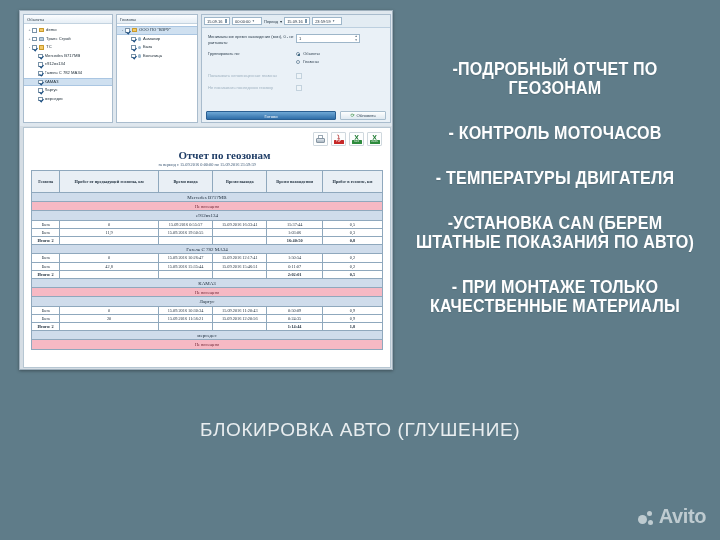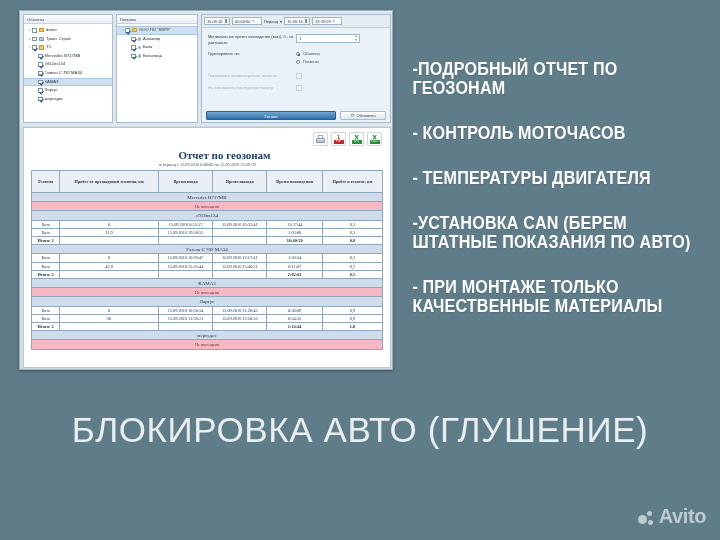--- a/index.html
+++ b/index.html
@@ -164,36 +164,36 @@
   table.rep th{
     background:#e9eff5; font-weight:bold; font-size:4.3px; height:22px;
   }
   tr.grp td{ background:#cfdceb; font-weight:normal; font-size:5px; padding:1.5px 0; }
   tr.empty td{ background:#f6b9c4; color:#6d2231; font-size:4.3px; padding:1.5px 0;}
   tr.tot td{ font-weight:bold; background:#fff; }
 
   
   .promo{
     position:absolute; left:400px; top:60px; width:310px;
-    color:#ffffff;
+    text-align:center; color:#ffffff;
   }
   .promo .line{
     font-family:"Liberation Sans", sans-serif;
     font-weight:bold; font-size:17.5px; line-height:19px;
     letter-spacing:.2px; margin-bottom:26px;
     transform:scaleX(.92); transform-origin:center;
     text-shadow:0 1px 1px rgba(0,0,0,.12);
   }
   .promo .line:last-child{ margin-bottom:0; }
 
   .bottom-copy{
     position:absolute; left:0; top:412px; width:720px; text-align:center;
     color:#e9eef0;
     font-family:"Liberation Sans", sans-serif; font-weight:300;
-    font-size:35px; line-height:35px; letter-spacing:.6px;
+    font-size:19px; line-height:35px; letter-spacing:.6px;
   }
 
   .avito{
     position:absolute; right:14px; bottom:12px;
     display:flex; align-items:flex-end; gap:4px;
     color:#cfd9dd; font-size:20px; font-weight:bold; letter-spacing:-.4px;
     opacity:.85;
   }
   .avito .dots{ position:relative; width:17px; height:17px; }
   .avito .d{ position:absolute; border-radius:50%; background:#cfd9dd; }

